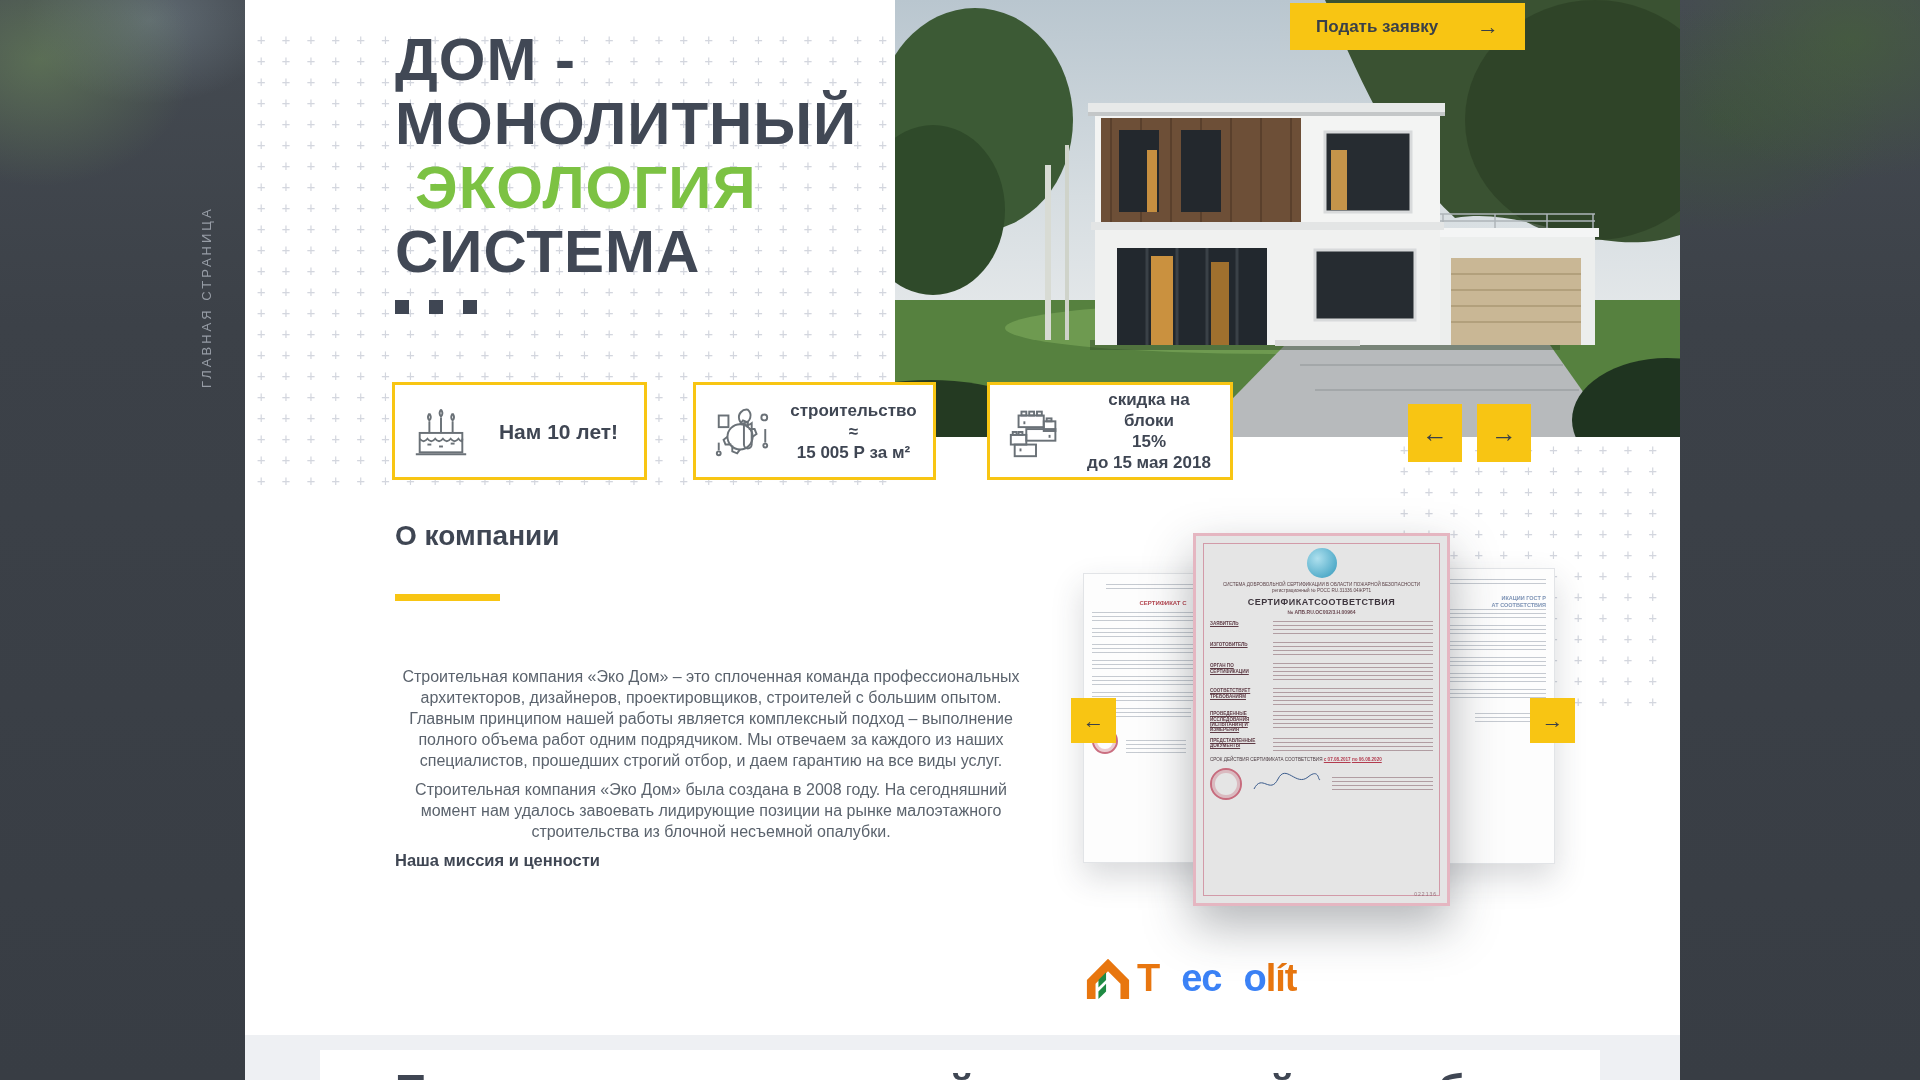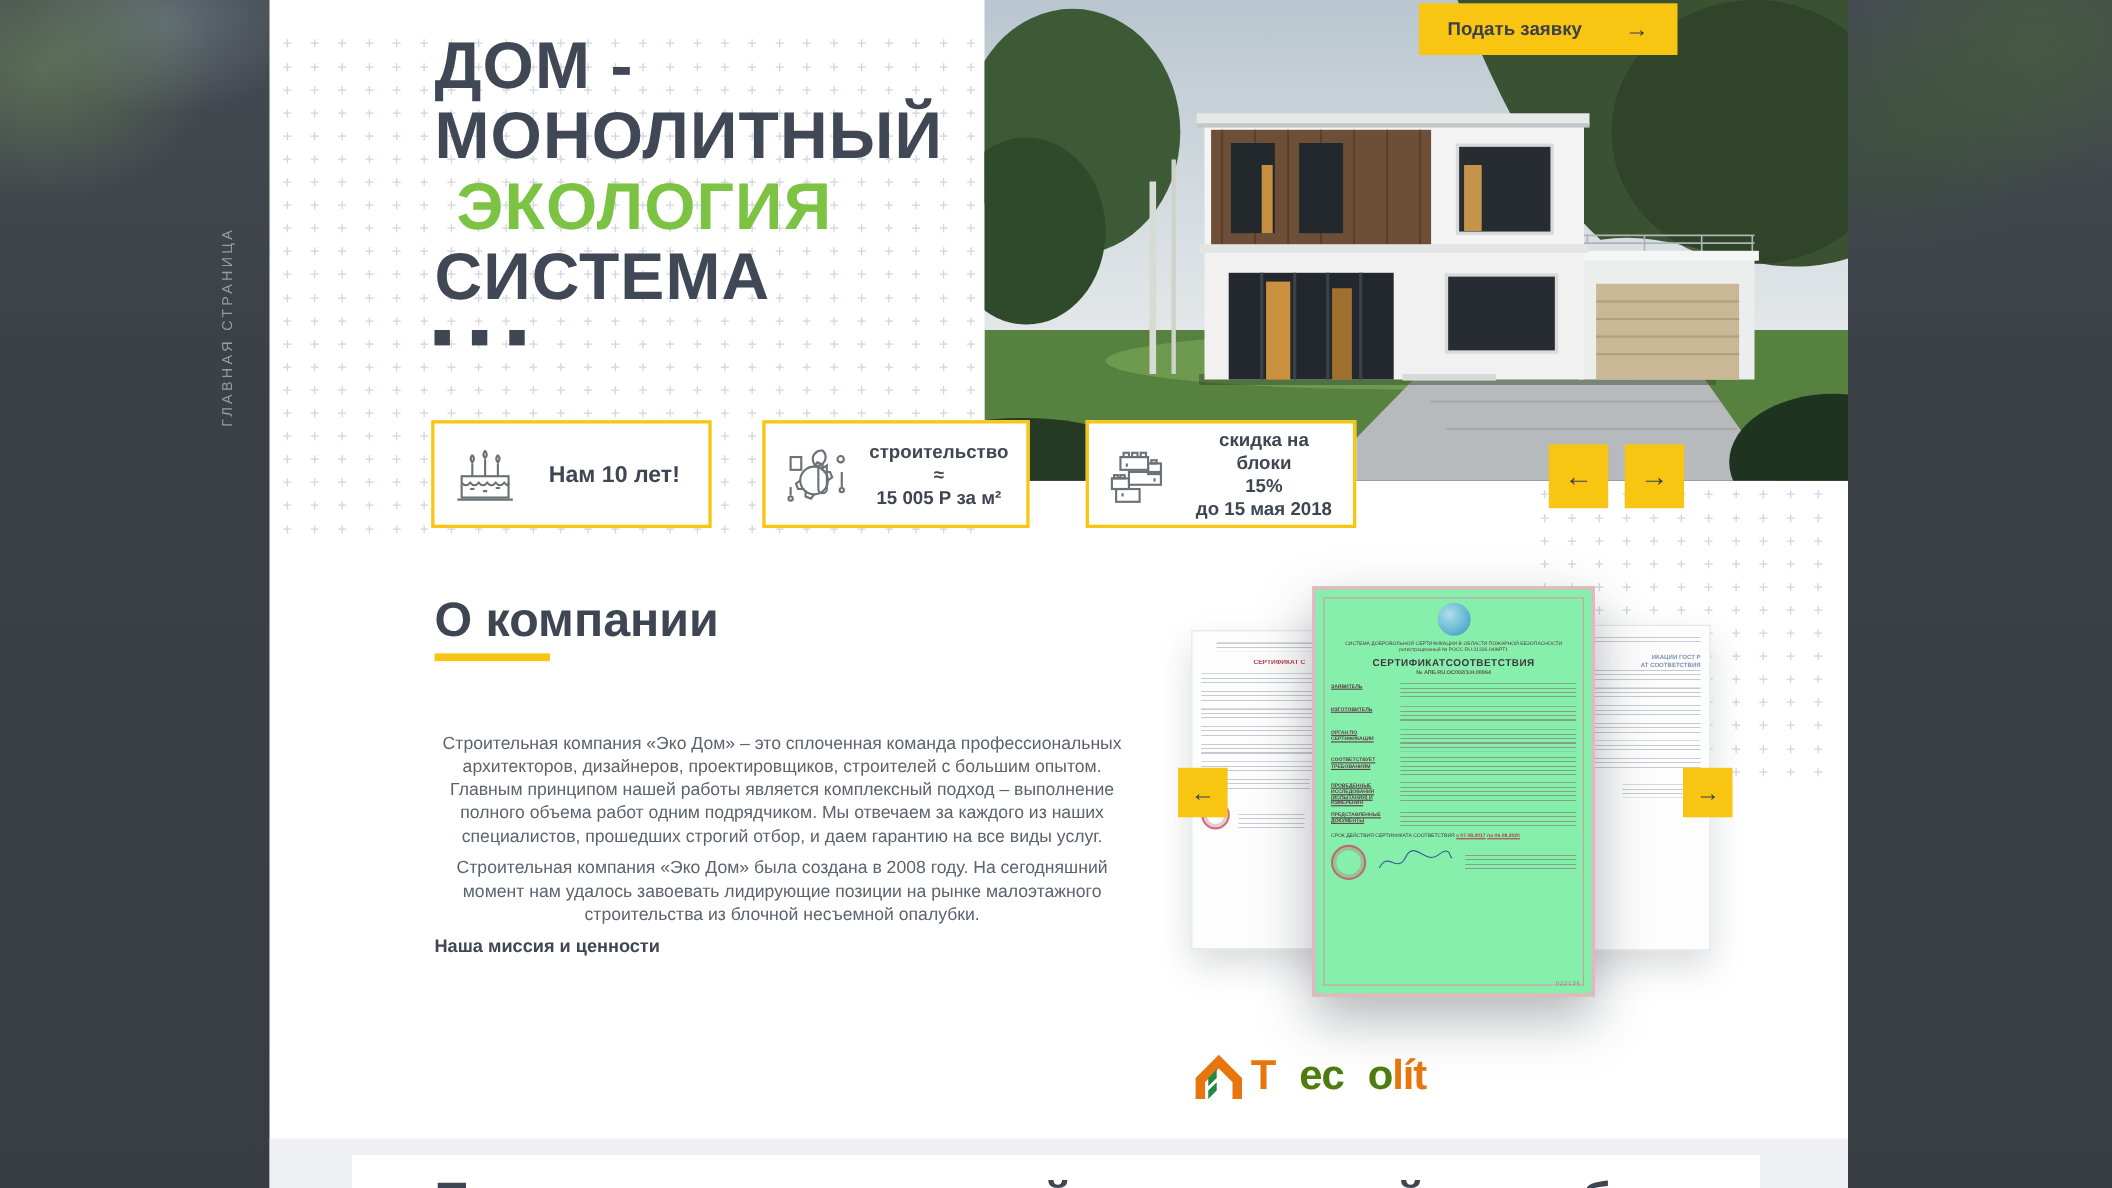--- a/index.html
+++ b/index.html
@@ -61,37 +61,37 @@
     border:3px solid #F8C513; display:flex; align-items:center; z-index:4; }
   .badge-1 { left:147px; width:255px; }
   .badge-2 { left:448px; width:243px; }
   .badge-3 { left:742px; width:246px; }
   .badge .b-icon { width:92px; display:flex; justify-content:center; flex:none; }
   .badge .b-text { flex:1; text-align:center; padding-right:14px;
     font-size:17px; line-height:21px; font-weight:bold; color:#3F4653; }
   .badge-1 .b-text { font-size:21px; }
 
   
-  .about-heading { position:absolute; left:150px; top:539px; z-index:2;
-    font-size:44px; font-weight:bold; color:#3F4653; }
+  .about-heading { position:absolute; left:150px; top:520px; z-index:2;
+    font-size:28px; font-weight:bold; color:#3F4653; }
   .about-underline { position:absolute; left:150px; top:594px; width:105px; height:7px;
     background:#F8C513; z-index:2; }
   .about-body { position:absolute; left:150px; top:666px; width:632px; z-index:2;
     font-size:16px; line-height:21px; color:#5b636d; }
   .about-body p { margin:0 4px 8px;text-align:center; }
   .about-body h4 { margin:0 0 7px; font-size:16.5px; color:#3F4653; }
 
   
   .cert { position:absolute; background:#fdfdfd; border:1px solid #e2e4e7;
     box-shadow:0 14px 30px rgba(45,50,60,.18); }
   .cert-left  { left:838px;  top:573px; width:160px; height:290px; z-index:2; padding:10px 8px; }
   .cert-right { left:1150px; top:568px; width:160px; height:296px; z-index:2; padding:10px 8px;
     text-align:right; }
   .cert-center { left:948px; top:533px; width:257px; height:373px; z-index:3;
-    background:#86efac; border:3px solid #e5b6c1;
+    background:#e5e5e5; border:3px solid #e5b6c1;
     box-shadow:0 20px 45px rgba(40,45,55,.35); padding:10px 14px; position:absolute; }
   .cert-center .inner-frame { position:absolute; inset:7px; border:1px solid #d29aa8;
     pointer-events:none; }
   .seal { width:30px; height:30px; border-radius:50%; margin:2px auto 4px;
     background:radial-gradient(circle at 35% 35%, #aee0ee, #56aecb 70%, #3e93b1); }
   .c-head { font-size:4.6px; line-height:5.6px; color:#5a4046; text-align:center; }
   .c-title { font-size:9px; font-weight:bold; letter-spacing:.5px; color:#3e363e;
     text-align:center; margin:4px 0 2px; }
   .c-num { font-size:5px; font-weight:bold; color:#6b4a52; text-align:center; margin-bottom:6px; }
   .crow { display:flex; gap:5px; margin-bottom:5px; }
@@ -113,21 +113,21 @@
     margin:6px 0 6px; white-space:nowrap; overflow:hidden; }
   .cert-right .w-title { font-size:5.5px; font-weight:bold; color:#7d93b5; line-height:7px;
     white-space:nowrap; overflow:hidden; }
   .wrow { height:10px; margin-bottom:6px; }
   .cert-left .foot { display:flex; align-items:flex-end; gap:8px; margin-top:10px; }
 
   
   .brand { position:absolute; left:840px; top:955px; display:flex; align-items:center;
     gap:6px; z-index:2; }
   .brand-text { font-size:38px; font-weight:bold; letter-spacing:-1px; }
-  .lg-or { color:#E8760F; } .lg-gr { color:#4d7c0f;margin-left:22px; }
+  .lg-or { color:#E8760F; } .lg-gr { color:#3b82f6;margin-left:22px; }
 
   
   .footer-band { position:absolute; left:0; top:1035px; width:1435px; height:45px;
     background:#eef0f3; z-index:1; }
   .footer-card { position:absolute; left:75px; top:1050px; width:1280px; height:30px;
     background:#ffffff; z-index:2; }
   .footer-heading { position:absolute; left:150px; top:1066px; z-index:3;
     font-size:44px; font-weight:bold; color:#3F4653; white-space:nowrap; }
 </style>
 </head>

